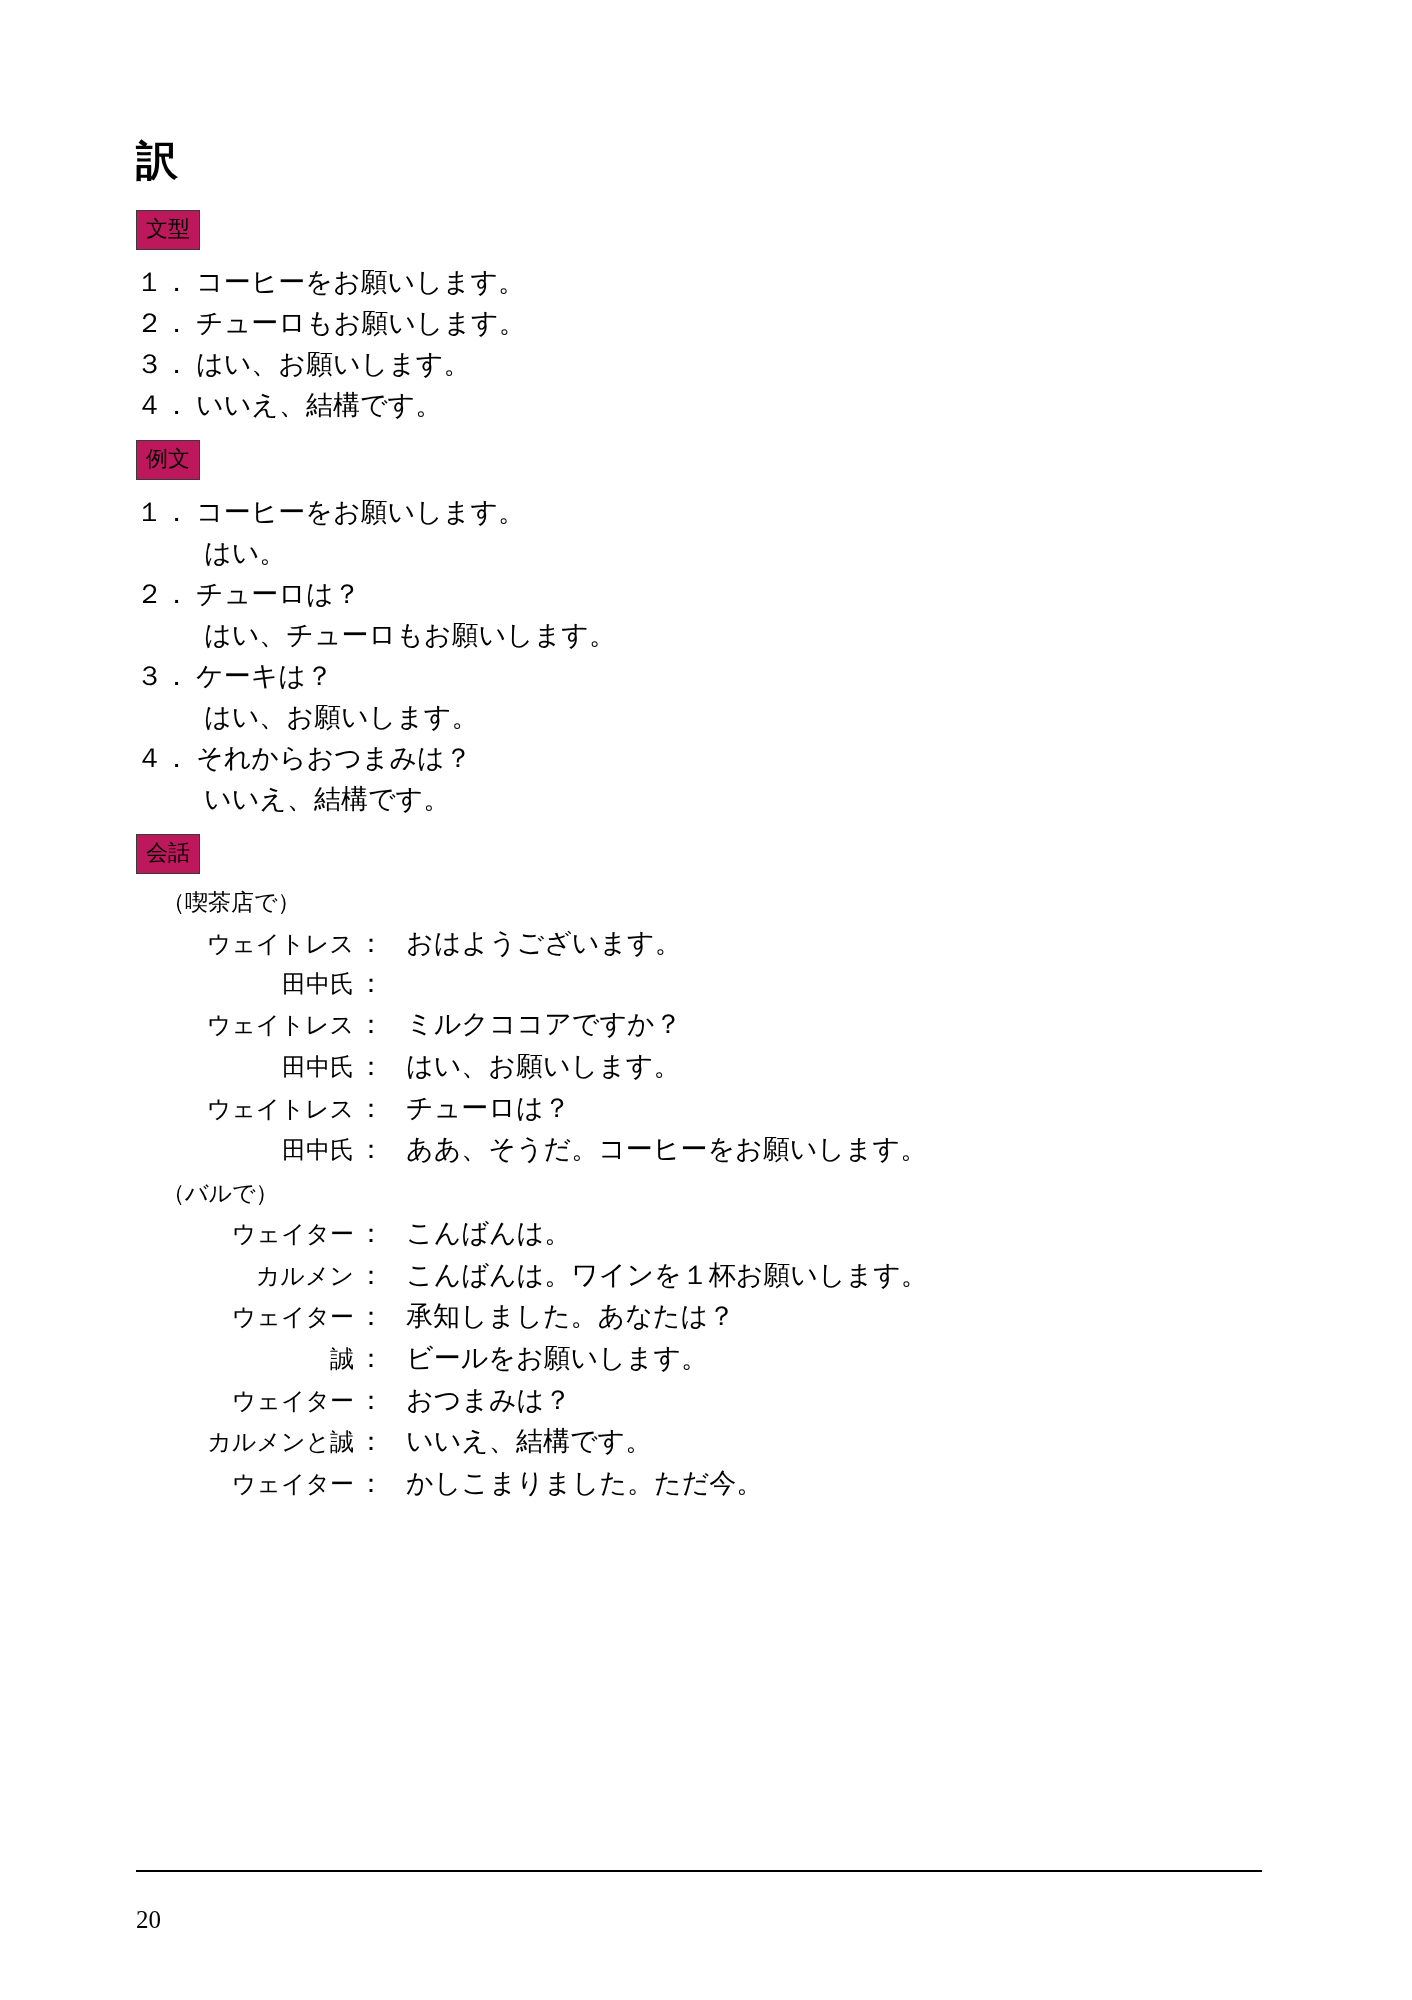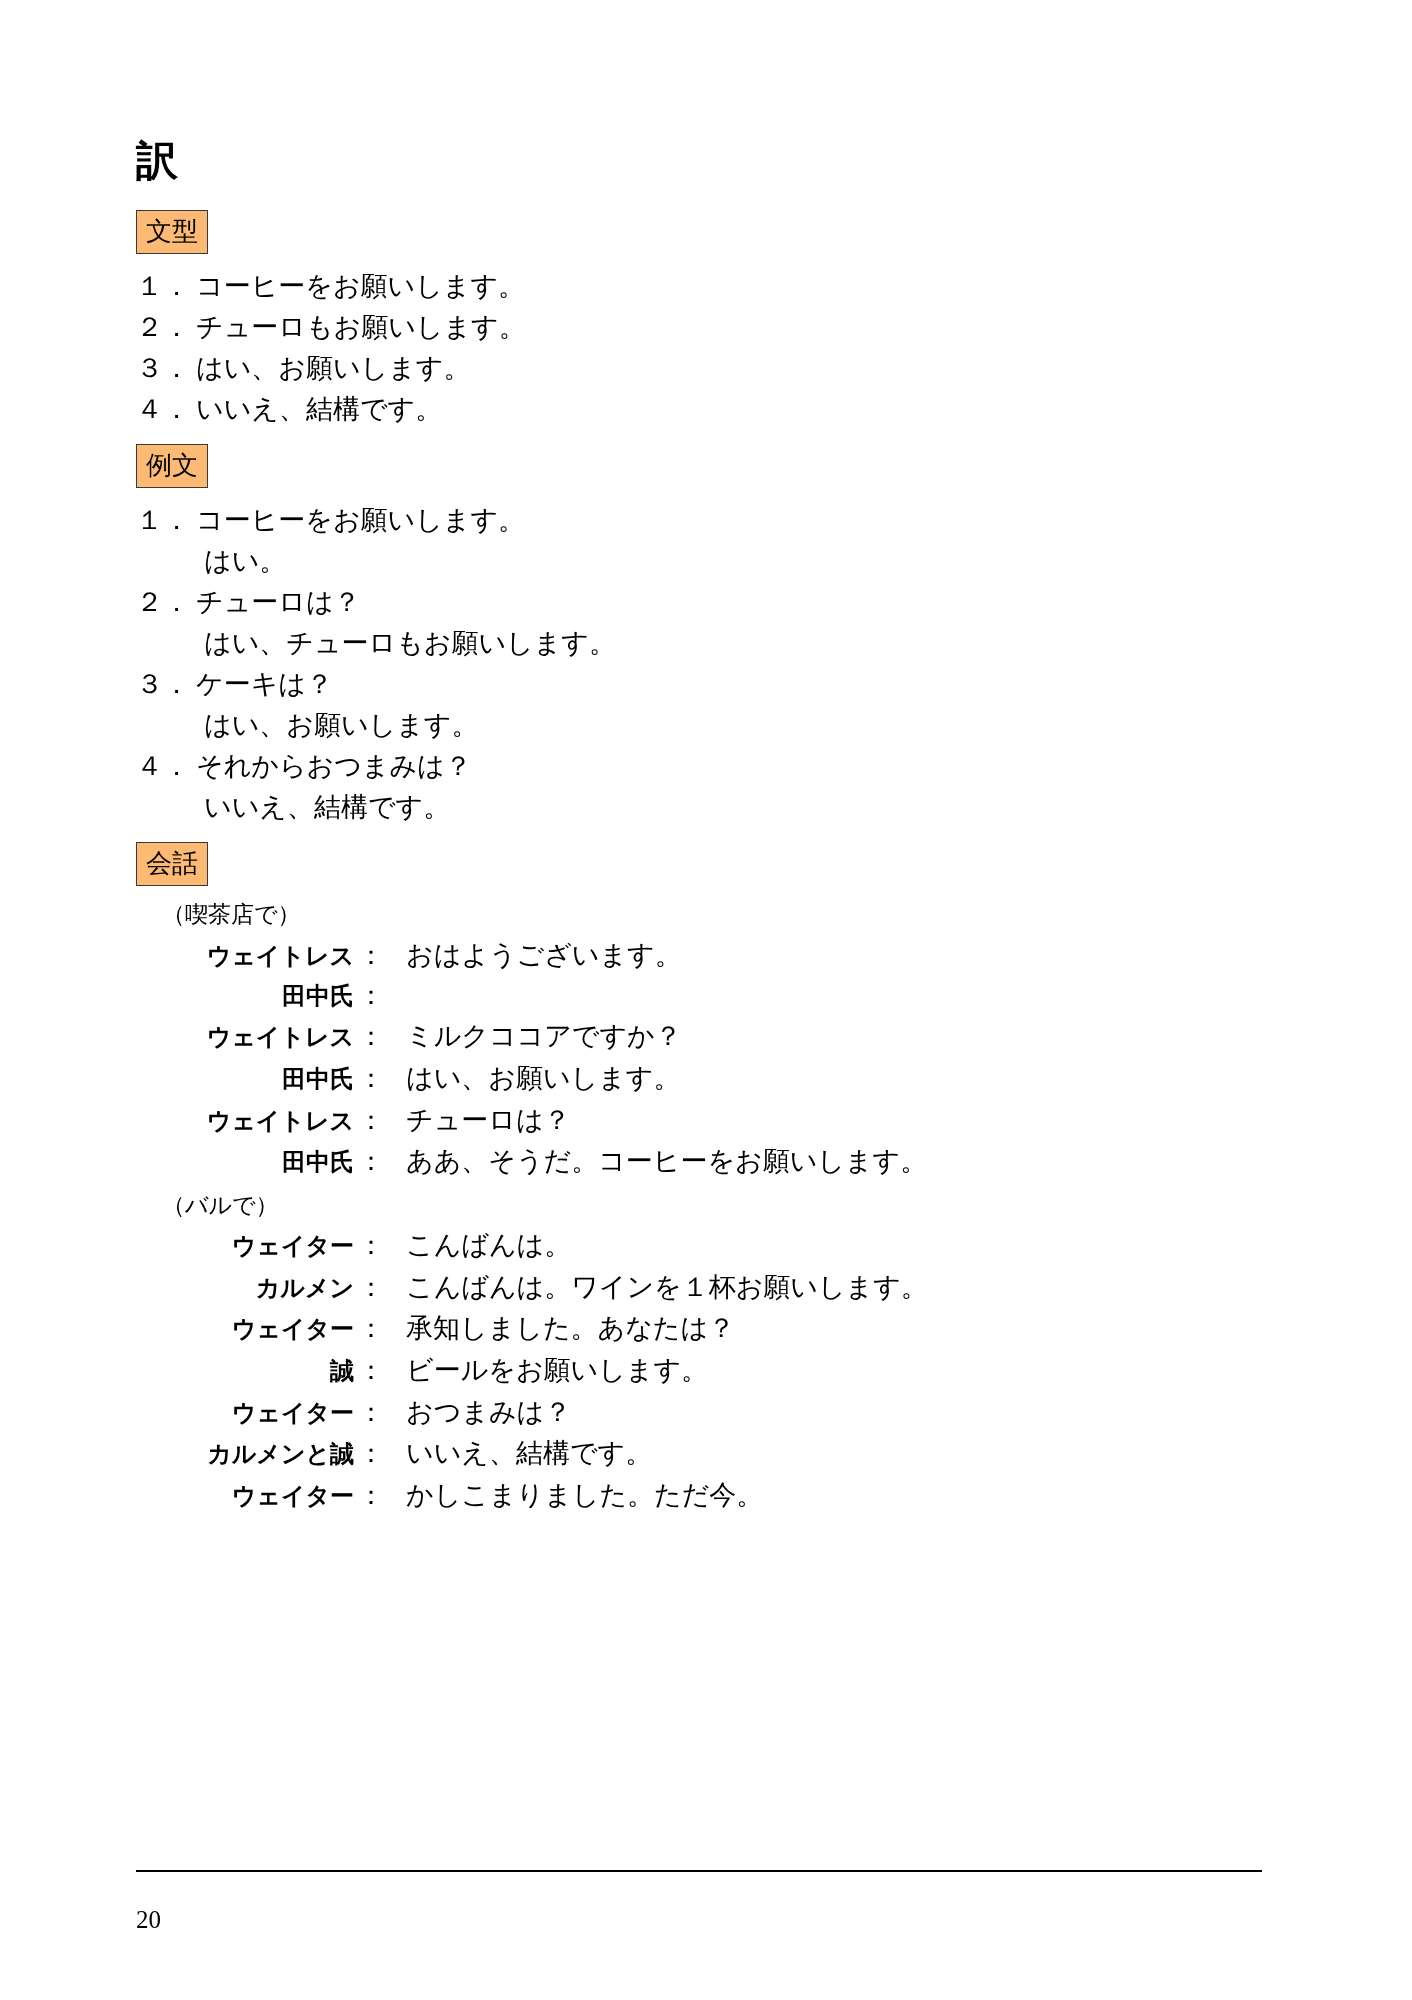--- a/index.html
+++ b/index.html
@@ -29,24 +29,24 @@
     font-weight: bold;
     font-size: 42px;
     line-height: 1;
     margin: 0 0 28px 0;
     letter-spacing: 0.5px;
   }
 
   
   .section-tag {
     display: inline-block;
-    background: #fdba74;
+    background: #be185d;
     border: 1.5px solid #3a3a3a;
     font-family: "DejaVu Sans", "Liberation Sans", sans-serif;
-    font-size: 26px;
+    font-size: 22px;
     line-height: 1;
     padding: 7px 9px 9px 9px;
     margin: 0 0 6px 0;
   }
 
   
   .num-list {
     margin: 6px 0 14px 0;
     padding: 0;
     list-style: none;
@@ -90,21 +90,20 @@
     font-size: 26px;
     line-height: 1.54;
   }
   .d-speaker {
     flex: 0 0 222px;
     width: 222px;
     text-align: right;
     box-sizing: border-box;
     padding-right: 4px;
     font-size: 24px;
-    font-weight: bold;
   }
   .d-text {
     flex: 1 1 auto;
     padding-left: 22px;
     font-size: 27px;
   }
 
   
   .footer-rule {
     position: absolute;

